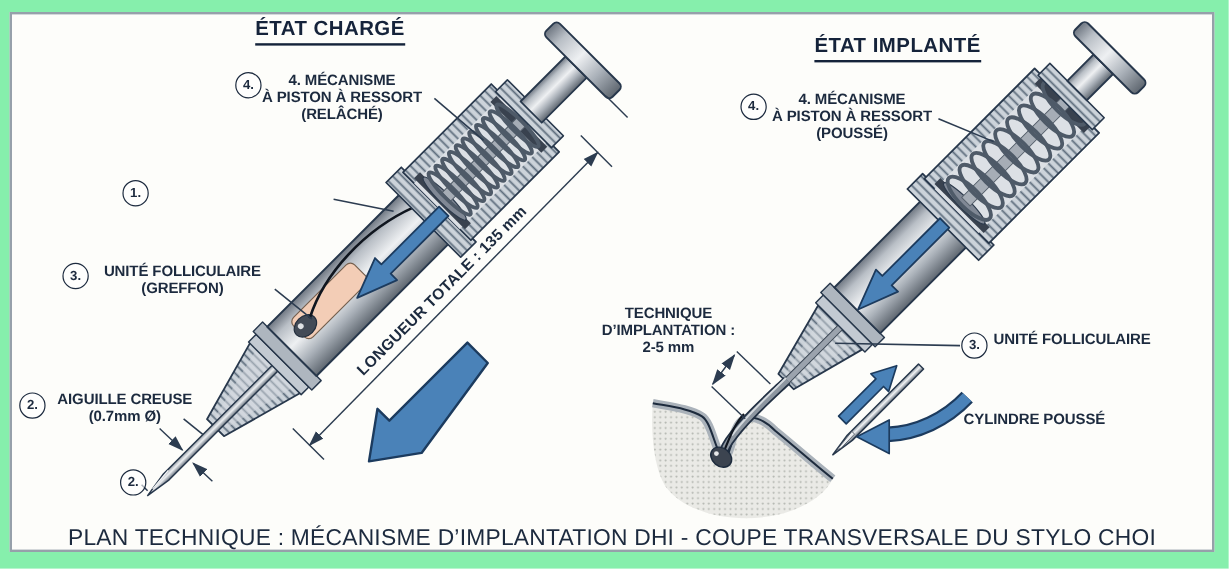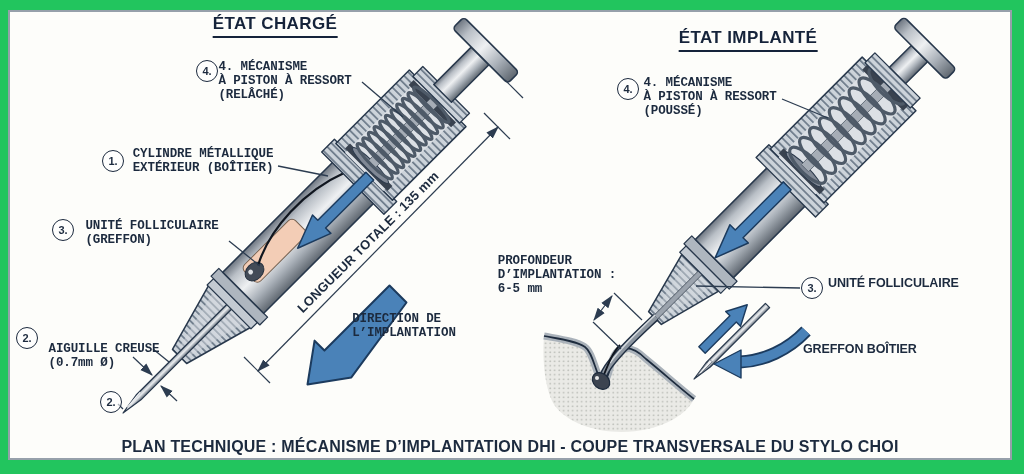--- a/index.html
+++ b/index.html
@@ -1,34 +1,34 @@
 <!DOCTYPE html>
 <html><head>
 <meta charset="utf-8">
 <style>
   html,body{margin:0;padding:0;}
-  .stage{position:relative;width:1024px;height:474px;background:#22c55e;overflow:hidden;
+  .stage{position:relative;width:1024px;height:474px;background:#86efac;overflow:hidden;
          font-family:"Liberation Sans",sans-serif;}
   .panel{position:absolute;left:8px;top:10px;width:1004px;height:450px;
          background:#fdfdfa;border:2px solid #96a0aa;box-sizing:border-box;}
   .scene{position:absolute;left:0;top:0;width:1024px;height:474px;}
   .title{position:absolute;transform:translateX(-50%);white-space:nowrap;
          font-weight:bold;font-size:17px;letter-spacing:.4px;color:#15233a;
          border-bottom:2.2px solid #15233a;padding-bottom:2px;}
-  .lbl{position:absolute;transform:translateX(-50%);white-space:nowrap;
-       font-weight:bold;font-size:12.5px;line-height:14px;color:#1c2a3e;letter-spacing:-.1px;font-family:Liberation Mono, monospace;}
+  .lbl{position:absolute;transform:translateX(-50%);text-align:center;white-space:nowrap;
+       font-weight:bold;font-size:12.5px;line-height:14px;color:#1c2a3e;letter-spacing:-.1px;}
   .lbl-l{position:absolute;text-align:left;white-space:nowrap;
        font-weight:bold;font-size:12.5px;line-height:14.5px;color:#1c2a3e;letter-spacing:-.1px;}
   .num{position:absolute;width:22px;height:22px;border:1.7px solid #1c2a3e;border-radius:50%;
        transform:translate(-50%,-50%);display:flex;align-items:center;justify-content:center;
        font-weight:bold;font-size:11px;color:#1c2a3e;background:rgba(255,255,255,.6);box-sizing:border-box;}
   .diag{position:absolute;left:368px;top:242px;transform:translate(-50%,-50%) rotate(-45deg);
         white-space:nowrap;font-weight:bold;font-size:13px;color:#1c2a3e;letter-spacing:.2px;}
   .caption{position:absolute;left:510px;top:438px;transform:translateX(-50%);white-space:nowrap;
-        font-weight:bold;font-size:16px;letter-spacing:.2px;color:#1c2a3e;}
+        font-weight:normal;font-size:19px;letter-spacing:.2px;color:#1c2a3e;}
 </style>
 </head>
 <body>
 
 <div class="stage">
   <div class="panel"></div>
 
   <svg class="scene" viewBox="0 0 1024 474">
     <defs>
       <linearGradient id="metal" x1="0" y1="0" x2="0" y2="1">
@@ -215,61 +215,53 @@
   <div class="title" style="left:748px;top:28px">ÉTAT IMPLANTÉ</div>
 
   <div class="num" style="left:207px;top:71px">4.</div>
   <div class="lbl" style="left:285px;top:60px">
     <div>4. MÉCANISME</div>
     <div>À PISTON À RESSORT</div>
     <div>(RELÂCHÉ)</div>
   </div>
 
   <div class="num" style="left:113px;top:161px">1.</div>
-  <div class="lbl" style="left:203px;top:147px">
-    <div>CYLINDRE MÉTALLIQUE</div>
-    <div>EXTÉRIEUR (BOÎTIER)</div>
-  </div>
 
   <div class="num" style="left:63px;top:230px">3.</div>
   <div class="lbl" style="left:152px;top:219px">
     <div>UNITÉ FOLLICULAIRE</div>
     <div>(GREFFON)</div>
   </div>
 
   <div class="num" style="left:27px;top:338px">2.</div>
-  <div class="lbl" style="left:104px;top:342px">
+  <div class="lbl" style="left:104px;top:326px">
     <div>AIGUILLE CREUSE</div>
     <div>(0.7mm Ø)</div>
   </div>
   <div class="num" style="left:111px;top:402px">2.</div>
 
   <div class="diag">LONGUEUR TOTALE : 135 mm</div>
 
-  <div class="lbl" style="left:404px;top:312px">
-    <div>DIRECTION DE</div>
-    <div>L’IMPLANTATION</div>
-  </div>
 
   <div class="num" style="left:628px;top:89px">4.</div>
   <div class="lbl" style="left:710px;top:76px">
     <div>4. MÉCANISME</div>
     <div>À PISTON À RESSORT</div>
     <div>(POUSSÉ)</div>
   </div>
 
   <div class="lbl" style="left:557px;top:254px">
-    <div>PROFONDEUR</div>
+    <div>TECHNIQUE</div>
     <div>D’IMPLANTATION :</div>
-    <div>6-5 mm</div>
+    <div>2-5 mm</div>
   </div>
 
   <div class="num" style="left:812px;top:288px">3.</div>
   <div class="lbl-l" style="left:828px;top:276px">
     <div>UNITÉ FOLLICULAIRE</div>
   </div>
 
   <div class="lbl-l" style="left:803px;top:342px">
-    <div>GREFFON BOÎTIER</div>
+    <div>CYLINDRE POUSSÉ</div>
   </div>
 
   <div class="caption">PLAN TECHNIQUE : MÉCANISME D’IMPLANTATION DHI - COUPE TRANSVERSALE DU STYLO CHOI</div>
 </div>
 
 </body></html>

